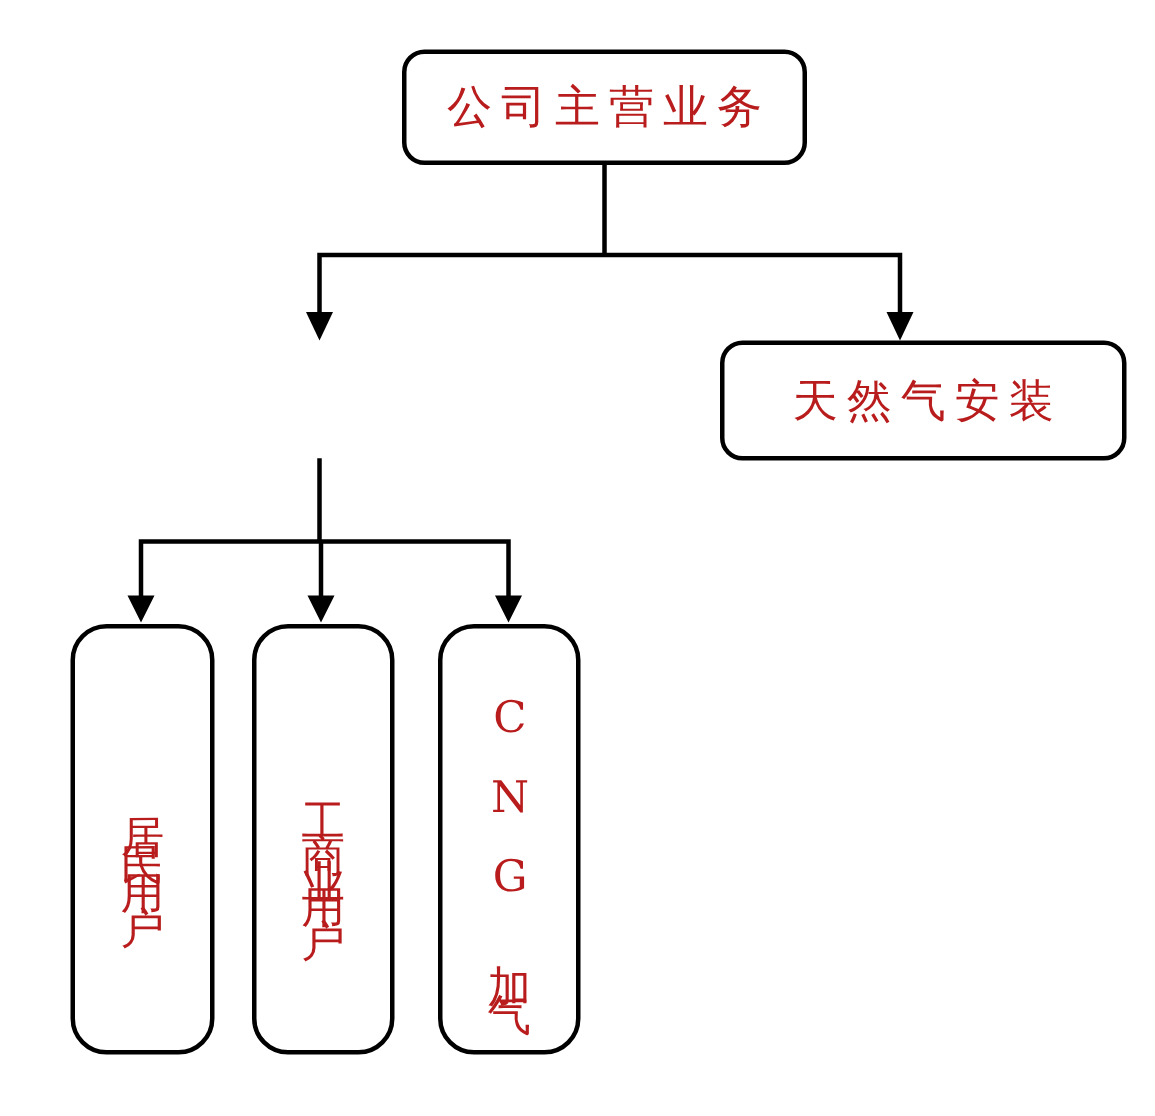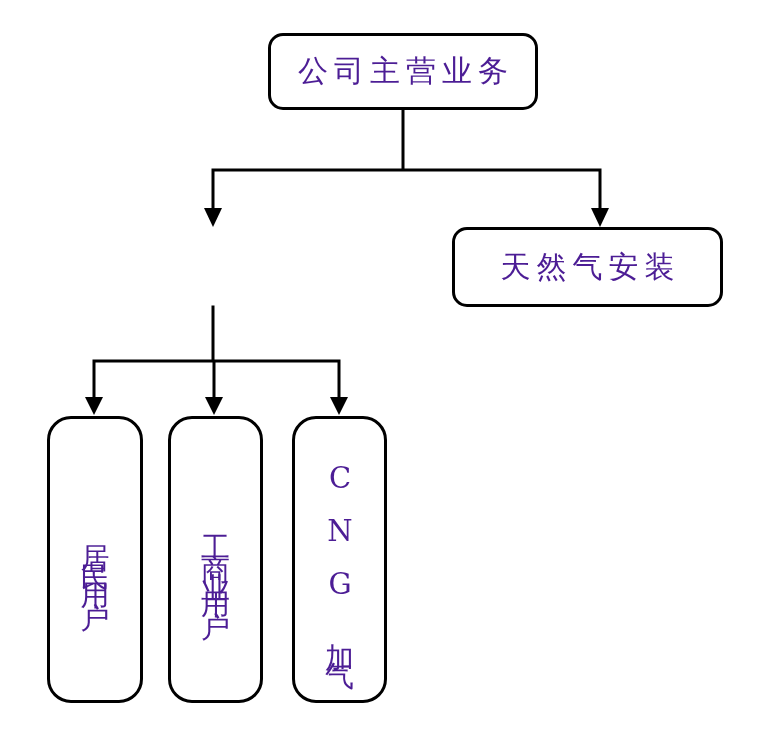--- a/index.html
+++ b/index.html
@@ -21,21 +21,21 @@
     top: 0;
     width: 770px;
     height: 744px;
     pointer-events: none;
   }
   .node {
     position: absolute;
     box-sizing: border-box;
     border: 3px solid #000000;
     background: #ffffff;
-    color: #4c1d95;
+    color: #b91c1c;
     display: flex;
     align-items: center;
     justify-content: center;
     text-align: right;
   }
   .node.h {
     border-radius: 15px;
     font-size: 30px;
     letter-spacing: 6px;
     text-indent: 6px;
@@ -47,21 +47,21 @@
   }
   .vtext {
     writing-mode: vertical-lr;
     text-orientation: upright;
     letter-spacing: 19px;
     line-height: 1;
   }
   
   #node-root      { left: 268px; top: 33px;  width: 270px; height: 77px; }
   #node-sales     { left: 78px;  top: 227px; width: 270px; height: 80px; }
-  #node-install   { left: 452px; top: 227px; width: 271px; height: 80px; }
+  #node-install   { left: 480px; top: 227px; width: 271px; height: 80px; }
   #node-resident  { left: 47px;  top: 416px; width: 96px;  height: 287px; }
   #node-industry  { left: 168px; top: 416px; width: 95px;  height: 287px; }
   #node-cng       { left: 292px; top: 416px; width: 95px;  height: 287px; }
 </style>
 </head>
 <body>
 
 <div class="canvas">
 
   <svg class="connectors" width="770" height="744" viewBox="0 0 770 744" xmlns="http://www.w3.org/2000/svg">

